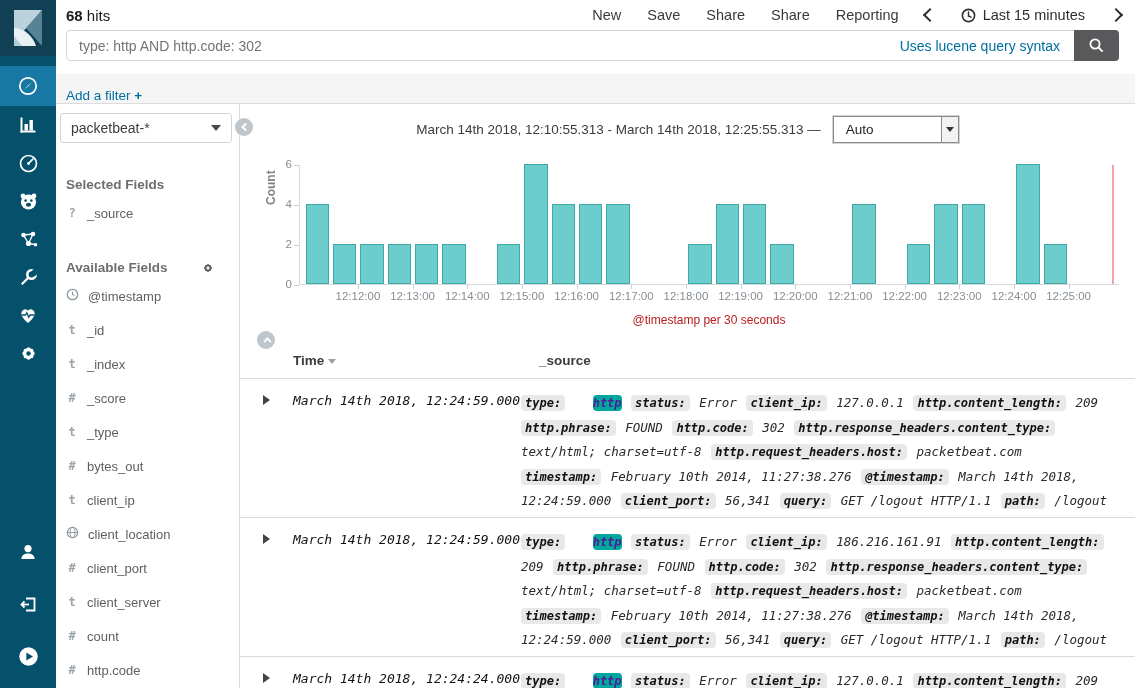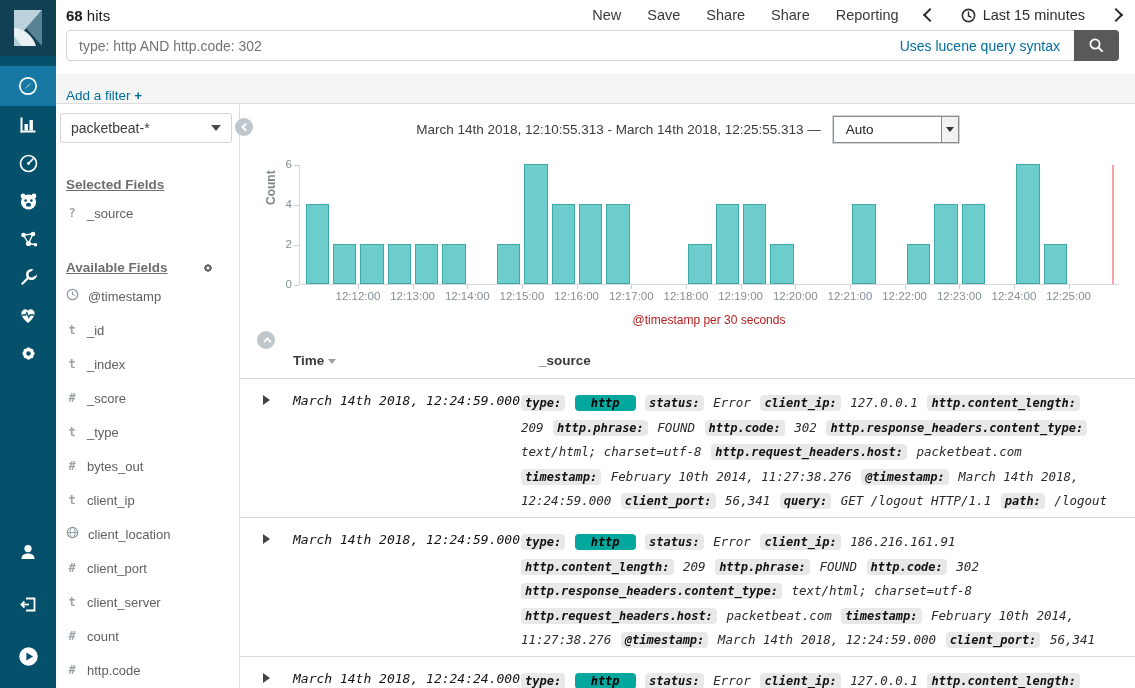--- a/index.html
+++ b/index.html
@@ -43,21 +43,21 @@
     border-bottom:1px solid #dcdcdc; display:flex; align-items:flex-end; padding-left:10px; }
   .addfilter { color:#006E9E; font-size:13.5px; cursor:pointer; }
   .addfilter .plus { font-weight:bold; }
 
   
   .fieldbar { position:absolute; left:56px; top:104px; width:183px; height:584px; background:#fff; }
   .idxwrap { margin:9px 0 0 4px; width:172px; height:30px; border:1px solid #d4d4d4; border-radius:3px;
     display:flex; align-items:center; padding:0 10px; cursor:pointer; }
   .idxwrap .idx { font-size:14px; color:#3c3c3c; }
   .idxcaret { margin-left:auto; width:0; height:0; border-left:5px solid transparent; border-right:5px solid transparent; border-top:6px solid #4a4a4a; }
-  .sec-h { display:flex; align-items:center; margin:0 24px 0 10px; font-size:13.5px; font-weight:bold; color:#6e6e6e;text-decoration:underline; }
+  .sec-h { display:flex; align-items:center; margin:0 24px 0 10px; font-size:13.5px; font-weight:bold; color:#6e6e6e; }
   .sec-h.sel { margin-top:34px; }
   .sec-h.avail { margin-top:30px; }
   .sec-h .gearbtn { margin-left:auto; cursor:pointer; display:flex; }
   .frow { display:flex; align-items:center; gap:9px; margin:0 10px; height:34px; font-size:13px; color:#5f5f5f; cursor:pointer; }
   .frow:first-of-type { margin-top:4px; }
   .ft { font-family:"DejaVu Sans Mono", monospace; font-weight:bold; font-size:12px; color:#9aa4aa; width:12px; text-align:center; }
   .fname { white-space:nowrap; }
   .circlebtn { position:absolute; width:18px; height:18px; border-radius:50%; background:#bfc6cc;
     display:flex; align-items:center; justify-content:center; cursor:pointer; z-index:6; }
   .circlebtn .c { width:6px; height:6px; border-left:2px solid #fff; border-bottom:2px solid #fff; display:block; }
@@ -100,21 +100,21 @@
   .sortcaret { display:inline-block; width:0; height:0; border-left:4px solid transparent; border-right:4px solid transparent;
     border-top:5px solid #9aa0a6; margin-left:4px; vertical-align:middle; }
   .rows { position:absolute; left:0; top:274px; width:100%; bottom:0; overflow:hidden;font-style:italic; }
   .trow { border-top:1px solid #d9d9d9; display:flex; padding:12px 25px 3px 23px; }
   .expander { width:30px; padding-top:4px; cursor:pointer; }
   .expander i { display:block; width:0; height:0; border-top:5px solid transparent; border-bottom:5px solid transparent; border-left:7px solid #444; }
   .tcell-time { width:228px; font-family:"DejaVu Sans Mono", monospace; font-size:13px; color:#111; padding-top:2px; }
   .tcell-src { flex:1; font-family:"DejaVu Sans Mono", monospace; font-size:12.5px; line-height:24.5px;
     color:#2a2a2a; height:123px; overflow:hidden; word-break:break-word; }
   .kbadge { background:#e8e8e8; border-radius:4px; padding:1px 4px; font-weight:bold; font-size:12px; color:#111; }
-  .hlbadge { background:#02A79E; border-radius:4px; padding:1px 16px; font-weight:bold; font-size:12px; color:#000000; }
+  .hlbadge { background:#02A79E; border-radius:4px; padding:1px 0; font-weight:bold; font-size:12px; color:#4c1d95;margin-left:18px; }
   .tok { margin-right:2px; }
 </style>
 </head>
 <body>
 
 <div class="nav">
   <div class="logo">
     <svg width="56" height="56" viewBox="0 0 56 56">
       <polygon points="14,10 42,10 14,42" fill="#BBD2DC"></polygon>
       <polygon points="42,10 42,46 26,28" fill="#7FA7B8" opacity="0.65"></polygon>

